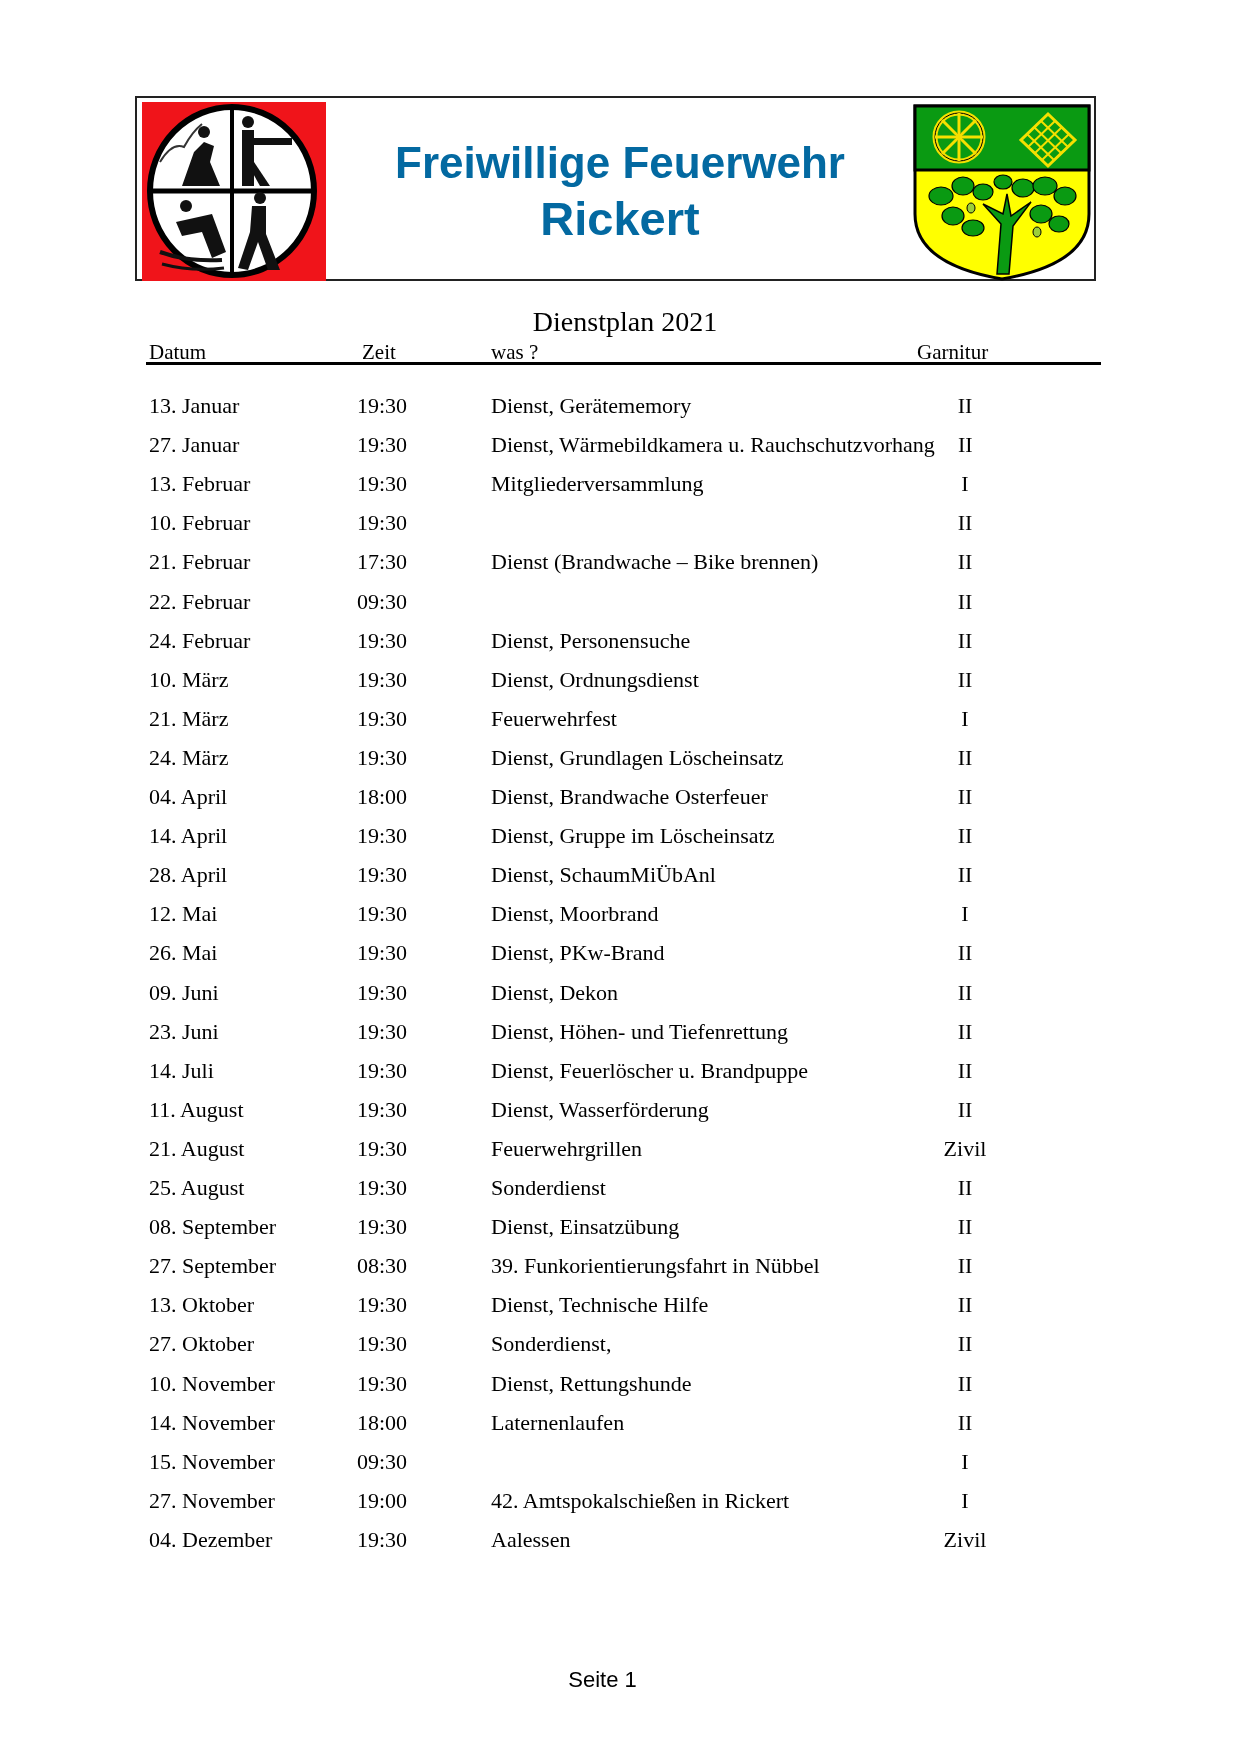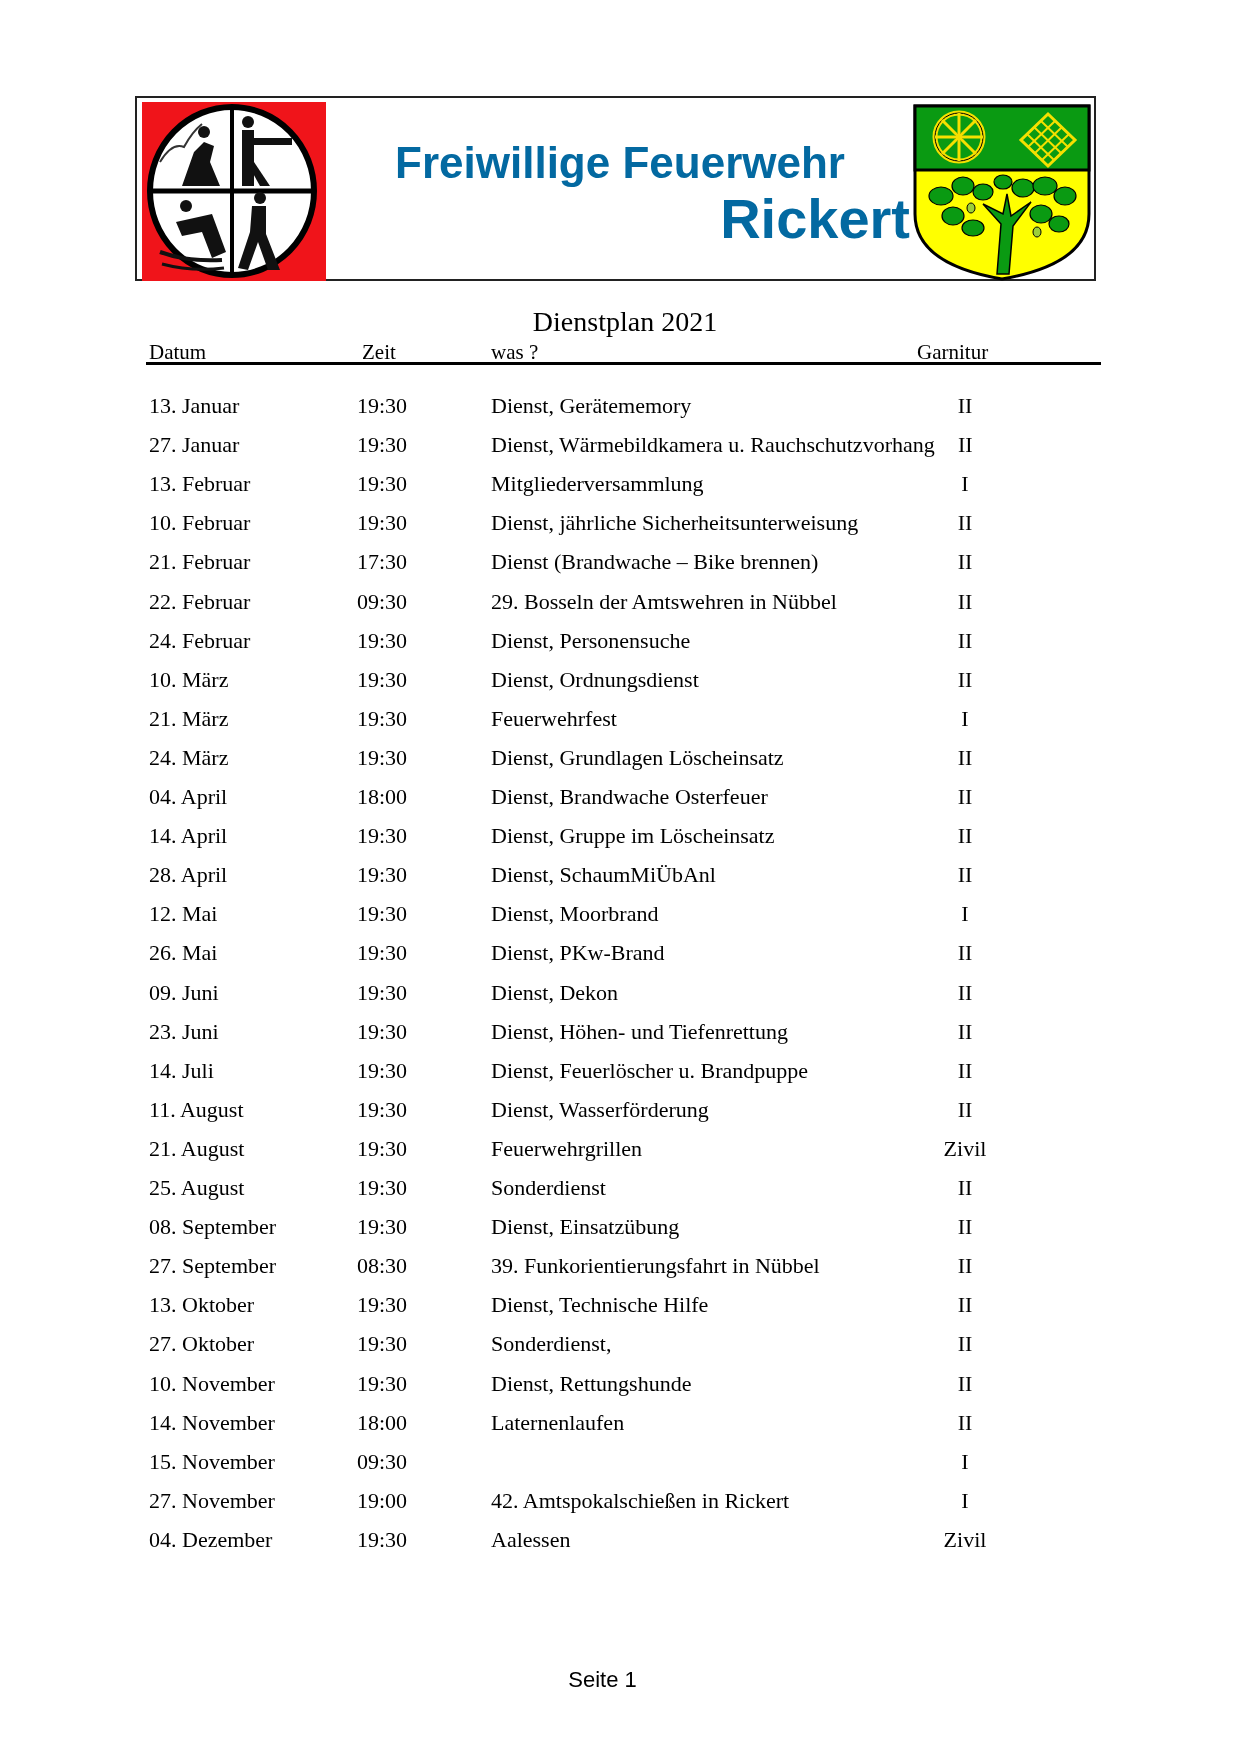--- a/index.html
+++ b/index.html
@@ -4,21 +4,21 @@
   <style>
     html, body { margin: 0; padding: 0; background: #ffffff; }
     body { width: 1237px; height: 1752px; position: relative; overflow: hidden; font-family: "Liberation Serif", serif; color: #000; }
     .header-box { position: absolute; left: 135px; top: 96px; width: 961px; height: 185px; border: 2px solid #222; box-sizing: border-box; background: #fff; }
     .fire-logo { position: absolute; left: 142px; top: 102px; width: 184px; height: 179px; background: #f0141a; }
     .fire-logo svg { width: 100%; height: 100%; display: block; }
     .crest { position: absolute; left: 913px; top: 104px; width: 178px; height: 177px; }
     .crest svg { width: 100%; height: 100%; display: block; }
     .title { position: absolute; left: 330px; width: 580px; text-align: center; font-family: "Liberation Sans", sans-serif; font-weight: bold; color: #0369a1; }
     .title.l1 { top: 138px; font-size: 44px; line-height: 50px; }
-    .title.l2 { top: 193px; font-size: 56px; line-height: 52px; text-align: right; }
+    .title.l2 { top: 193px; font-size: 47px; line-height: 52px; }
     .subtitle { position: absolute; left: 330px; width: 590px; top: 305px; text-align: center; font-size: 28px; line-height: 34px; }
     .col-head { position: absolute; top: 340px; font-size: 21px; line-height: 24px; }
     .head-rule { position: absolute; left: 146px; top: 362px; width: 955px; height: 3px; background: #000; }
     .row { position: absolute; left: 0; width: 1237px; height: 39px; font-size: 22px; line-height: 26px; padding-left: 32px; }
     .row span { position: absolute; top: 0; white-space: nowrap; }
     .c-date { left: 149px; }
     .c-time { left: 357px; }
     .c-desc { left: 491px; }
     .c-garn { left: 900px; width: 130px; text-align: center; }
     .c-garn.wide { left: 958px; width: auto; text-align: left; }
@@ -127,33 +127,31 @@
     </div>
     <div class="row" style="top: 471.2px;">
       <span class="c-date">13. Februar</span>
       <span class="c-time">19:30</span>
       <span class="c-desc">Mitgliederversammlung</span>
       <span class="c-garn">I</span>
     </div>
     <div class="row" style="top: 510.3px;">
       <span class="c-date">10. Februar</span>
       <span class="c-time">19:30</span>
-      <span class="c-desc">Dienst, jährliche Sicherheitsunterweisung</span>
       <span class="c-garn">II</span>
     </div>
     <div class="row" style="top: 549.4px;">
       <span class="c-date">21. Februar</span>
       <span class="c-time">17:30</span>
       <span class="c-desc">Dienst (Brandwache – Bike brennen)</span>
       <span class="c-garn">II</span>
     </div>
     <div class="row" style="top: 588.5px;">
       <span class="c-date">22. Februar</span>
       <span class="c-time">09:30</span>
-      <span class="c-desc">29. Bosseln der Amtswehren in Nübbel</span>
       <span class="c-garn">II</span>
     </div>
     <div class="row" style="top: 627.6px;">
       <span class="c-date">24. Februar</span>
       <span class="c-time">19:30</span>
       <span class="c-desc">Dienst, Personensuche</span>
       <span class="c-garn">II</span>
     </div>
     <div class="row" style="top: 666.7px;">
       <span class="c-date">10. März</span>

